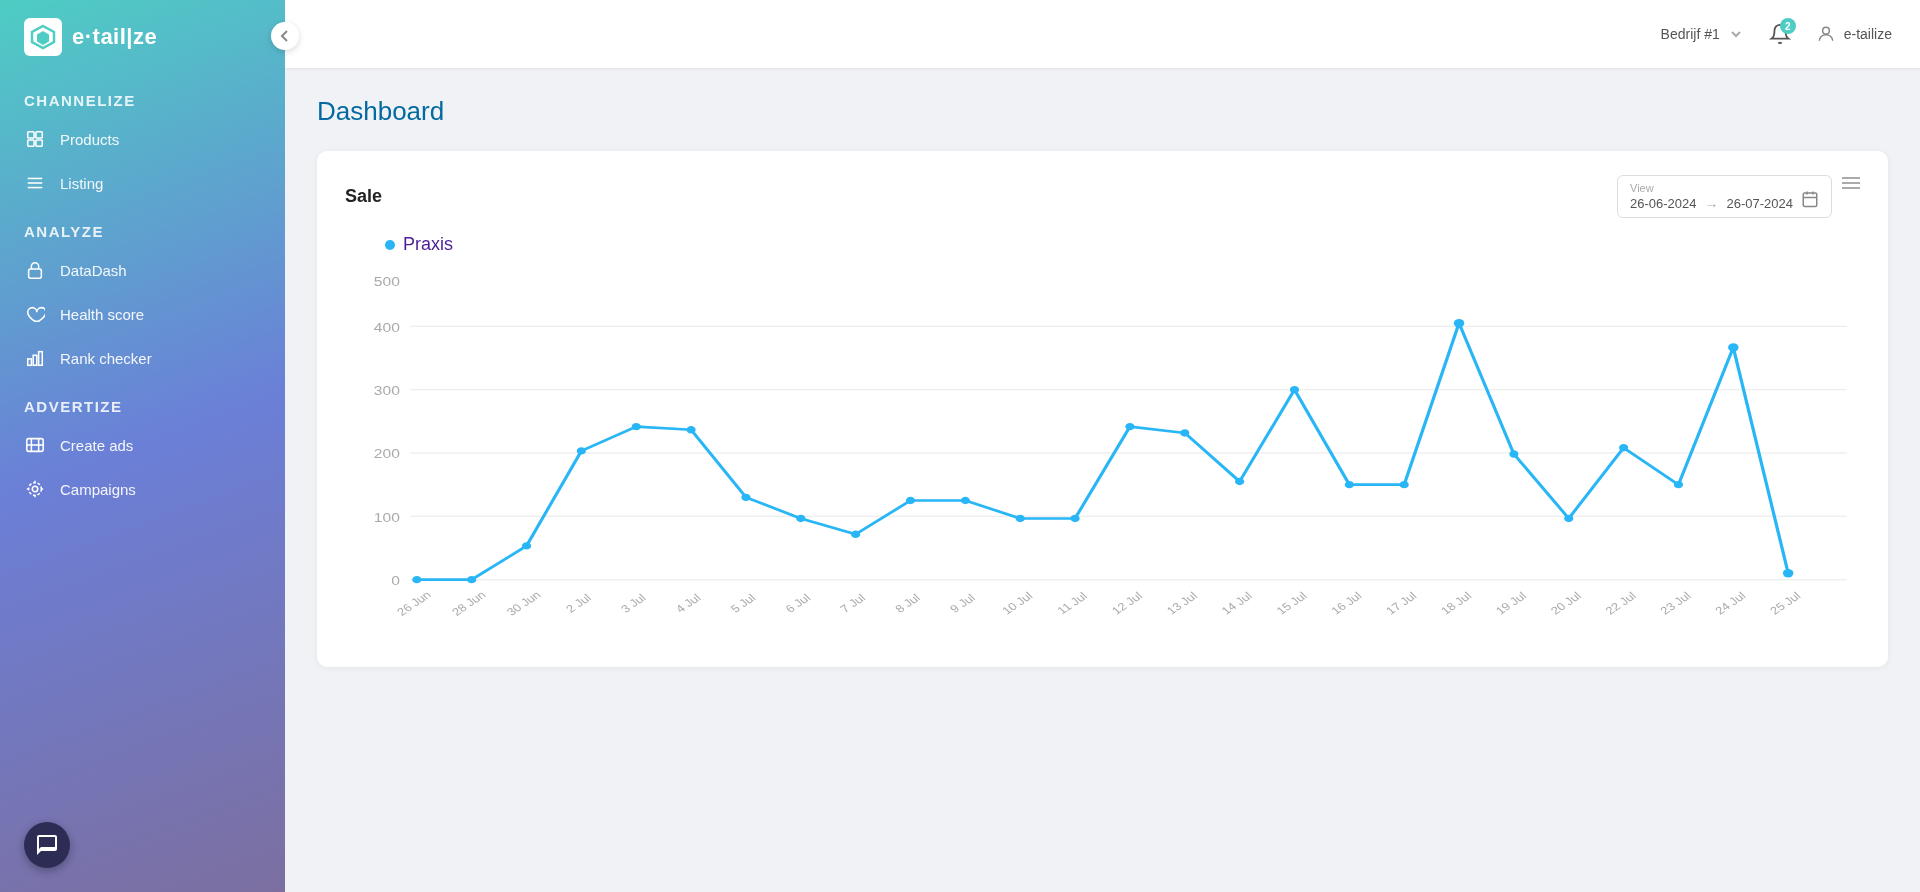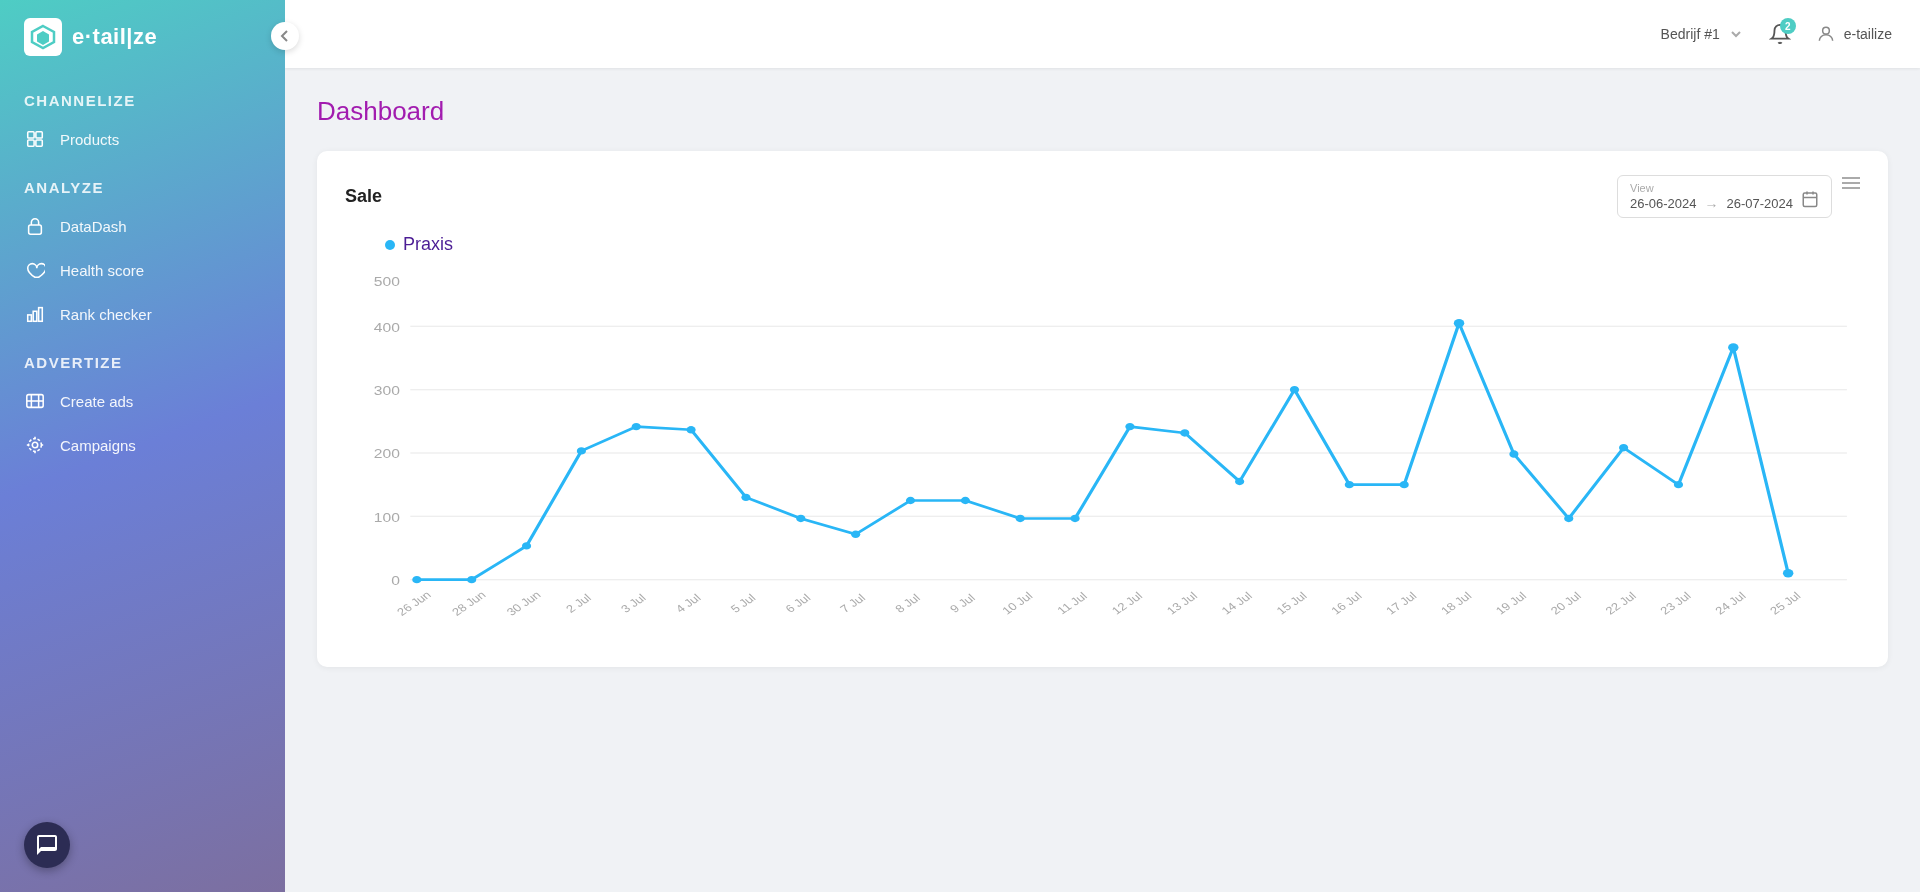--- a/index.html
+++ b/index.html
@@ -142,21 +142,21 @@
     .user-area svg { width: 20px; height: 20px; color: #888; }
 
     
     .page-content {
       padding: 28px 32px;
       flex: 1;
       overflow-y: auto;
     }
     .page-title {
       font-size: 26px;
-      color: #a21caf;
+      color: #0369a1;
       font-weight: 500;
       margin-bottom: 24px;
     }
 
     
     .chart-card {
       background: white;
       border-radius: 10px;
       padding: 24px 28px;
       box-shadow: 0 1px 6px rgba(0,0,0,0.06);
@@ -256,20 +256,30 @@
       <svg viewBox="0 0 22 22" fill="none" stroke="white" stroke-width="1.7">
         <rect x="3" y="3" width="7" height="7" rx="1"></rect>
         <rect x="12" y="3" width="7" height="7" rx="1"></rect>
         <rect x="3" y="12" width="7" height="7" rx="1"></rect>
         <rect x="12" y="12" width="7" height="7" rx="1"></rect>
       </svg>
     </span>
     <span>Products</span>
   </div>
 
+  <div class="sidebar-item">
+    <span class="icon">
+      <svg viewBox="0 0 22 22" fill="none" stroke="white" stroke-width="1.7">
+        <line x1="3" y1="6" x2="19" y2="6"></line>
+        <line x1="3" y1="11" x2="19" y2="11"></line>
+        <line x1="3" y1="16" x2="19" y2="16"></line>
+      </svg>
+    </span>
+    <span>Listing</span>
+  </div>
 
 
   <div class="sidebar-section-label">ANALYZE</div>
 
   <div class="sidebar-item">
     <span class="icon">
       <svg viewBox="0 0 22 22" fill="none" stroke="white" stroke-width="1.7">
         <rect x="4" y="10" width="14" height="10" rx="2"></rect>
         <path d="M7 10V7a4 4 0 018 0v3"></path>
       </svg>

